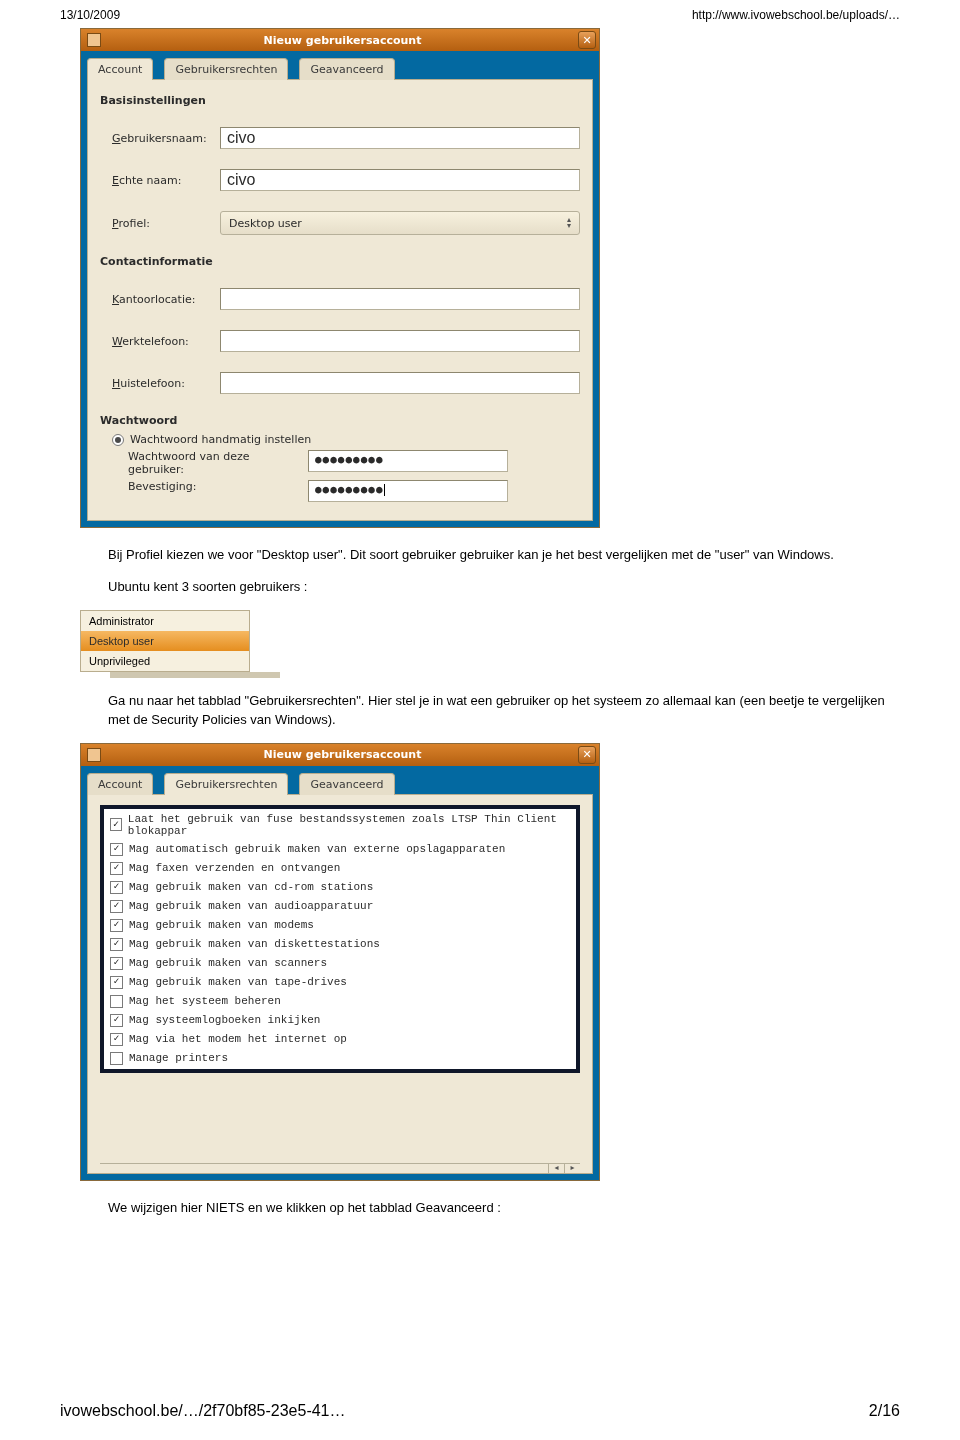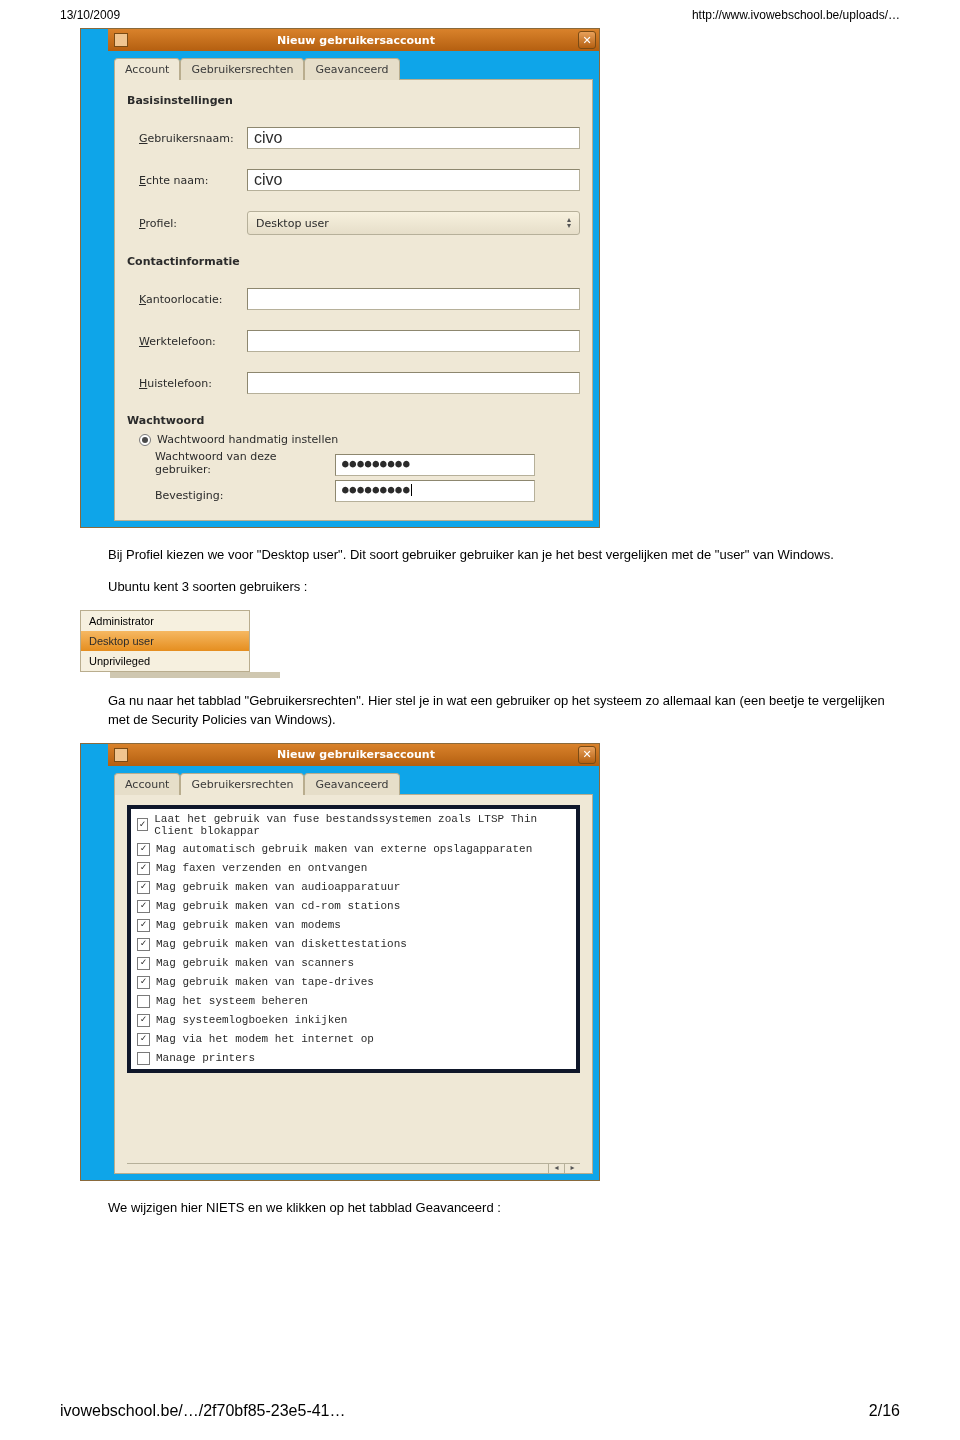--- a/index.html
+++ b/index.html
@@ -1,42 +1,42 @@
 <!DOCTYPE html>
 <html><head>
 <meta charset="utf-8">
 <style>
   * { box-sizing: border-box; margin: 0; padding: 0; }
   body { font-family: Verdana, Geneva, sans-serif; font-size: 12px; background: #fff; color: #000; width: 960px; margin: 0 auto; }
   .page { padding: 8px 60px 40px 60px; position: relative; min-height: 1440px; }
   .hdr { display: flex; justify-content: space-between; font-size: 12px; margin-bottom: 6px; }
   .ftr { position: absolute; bottom: 20px; left: 60px; right: 60px; display: flex; justify-content: space-between; font-size: 16px; }
 
-  .win { border: 1px solid #8a6a3c; background: #0ea5e9; width: 520px; margin: 0 0 18px 20px; font-family: "DejaVu Sans", Verdana, sans-serif; font-size: 11px; color: #2b2b2b; padding-left: 27px; }
+  .win { border: 1px solid #8a6a3c; background: #0369a1; width: 520px; margin: 0 0 18px 20px; font-family: "DejaVu Sans", Verdana, sans-serif; font-size: 11px; color: #2b2b2b; }
   .titlebar { background: linear-gradient(#d9822b,#b45f10); height: 22px; display: flex; align-items: center; position: relative; color: #fff; font-weight: bold; }
   .titlebar .ticon { width: 14px; height: 14px; background: #f0c590; border: 1px solid #7a4b14; margin: 0 6px; }
   .titlebar .ttext { flex: 1; text-align: center; }
   .titlebar .closebtn { width: 18px; height: 18px; background: linear-gradient(#e8a05a,#b45f10); border: 1px solid #7a4b14; border-radius: 3px; display: flex; align-items: center; justify-content: center; margin-right: 3px; font-size: 11px; cursor: pointer; }
 
-  .tabs { display: flex; padding: 6px 6px 0 6px; gap: 0; }
+  .tabs { display: flex; padding: 6px 6px 0 6px; gap: 11px; }
   .tab { padding: 4px 10px; border: 1px solid #b9ad8e; border-bottom: none; background: #e6dec9; border-radius: 4px 4px 0 0; margin-right: 0; cursor: pointer; position: relative; top: 1px; color: #3a3a3a; }
   .tab.active { background: #efe8d6; z-index: 2; }
   .tabpanel { border: 1px solid #b9ad8e; margin: 0 6px 6px 6px; background: #efe8d6; padding: 10px 12px 14px 12px; }
 
   .sectionhdr { font-weight: bold; color: #2b2b2b; margin: 4px 0 6px 0; }
   .formrow { display: flex; align-items: center; margin: 20px 0; }
   .formrow .lbl { width: 120px; padding-left: 12px; }
   .formrow .lbl .ul { text-decoration: underline; }
   .txt { flex: 1; height: 22px; background: #fff; border: 1px solid #b6b09a; border-top-color: #8d876f; border-left-color: #8d876f; padding: 2px 6px; font-size: 16px; color: #2b2b2b; }
   .combo { flex: 1; height: 24px; background: linear-gradient(#f7f1de,#e6dec9); border: 1px solid #b6b09a; border-radius: 3px; display: flex; align-items: center; padding: 0 8px; justify-content: space-between; cursor: pointer; }
   .combo .spin { display: flex; flex-direction: column; line-height: 6px; font-size: 8px; color: #555; }
   .radio-row { display: flex; align-items: center; gap: 6px; margin: 4px 0; padding-left: 12px; }
   .radio { width: 12px; height: 12px; border: 1px solid #7a7a7a; border-radius: 50%; background: #fff; display: inline-flex; align-items: center; justify-content: center; cursor: pointer; }
   .radio.checked::after { content: ""; width: 6px; height: 6px; background: #4a4a4a; border-radius: 50%; }
-  .pwrow { display: flex; align-items: flex-end; margin: 4px 0; padding-left: 28px; }
+  .pwrow { display: flex; align-items: flex-start; margin: 4px 0; padding-left: 28px; }
   .pwrow .plbl { width: 180px; }
   .pwbox { width: 200px; height: 22px; background: #fff; border: 1px solid #b6b09a; border-top-color: #8d876f; border-left-color: #8d876f; padding: 2px 6px; letter-spacing: 1px; font-family: monospace; }
   .caret { display: inline-block; width: 1px; height: 12px; background: #000; vertical-align: middle; }
 
   .bodytext { margin: 14px 0 14px 48px; font-size: 13px; line-height: 1.4; max-width: 780px; }
 
   .popup { border: 1px solid #b9ad8e; background: #f6f0df; width: 170px; margin: 0 0 0 20px; font-size: 11px; }
   .popup .opt { padding: 4px 8px; cursor: pointer; }
   .popup .opt.sel { background: linear-gradient(#f6b862,#e58e1f); color: #2b2b2b; }
   .popup-shadow { width: 170px; height: 6px; background: #cfc7b0; margin: 0 0 10px 50px; }
@@ -154,25 +154,25 @@
           <div class="checkrow">
             <span class="chk on"></span>
             <span>Mag automatisch gebruik maken van externe opslagapparaten</span>
           </div>
           <div class="checkrow">
             <span class="chk on"></span>
             <span>Mag faxen verzenden en ontvangen</span>
           </div>
           <div class="checkrow">
             <span class="chk on"></span>
+            <span>Mag gebruik maken van cd-rom stations</span>
+          </div>
+          <div class="checkrow">
+            <span class="chk on"></span>
             <span>Mag gebruik maken van audioapparatuur</span>
-          </div>
-          <div class="checkrow">
-            <span class="chk on"></span>
-            <span>Mag gebruik maken van cd-rom stations</span>
           </div>
           <div class="checkrow">
             <span class="chk on"></span>
             <span>Mag gebruik maken van modems</span>
           </div>
           <div class="checkrow">
             <span class="chk on"></span>
             <span>Mag gebruik maken van diskettestations</span>
           </div>
           <div class="checkrow">

